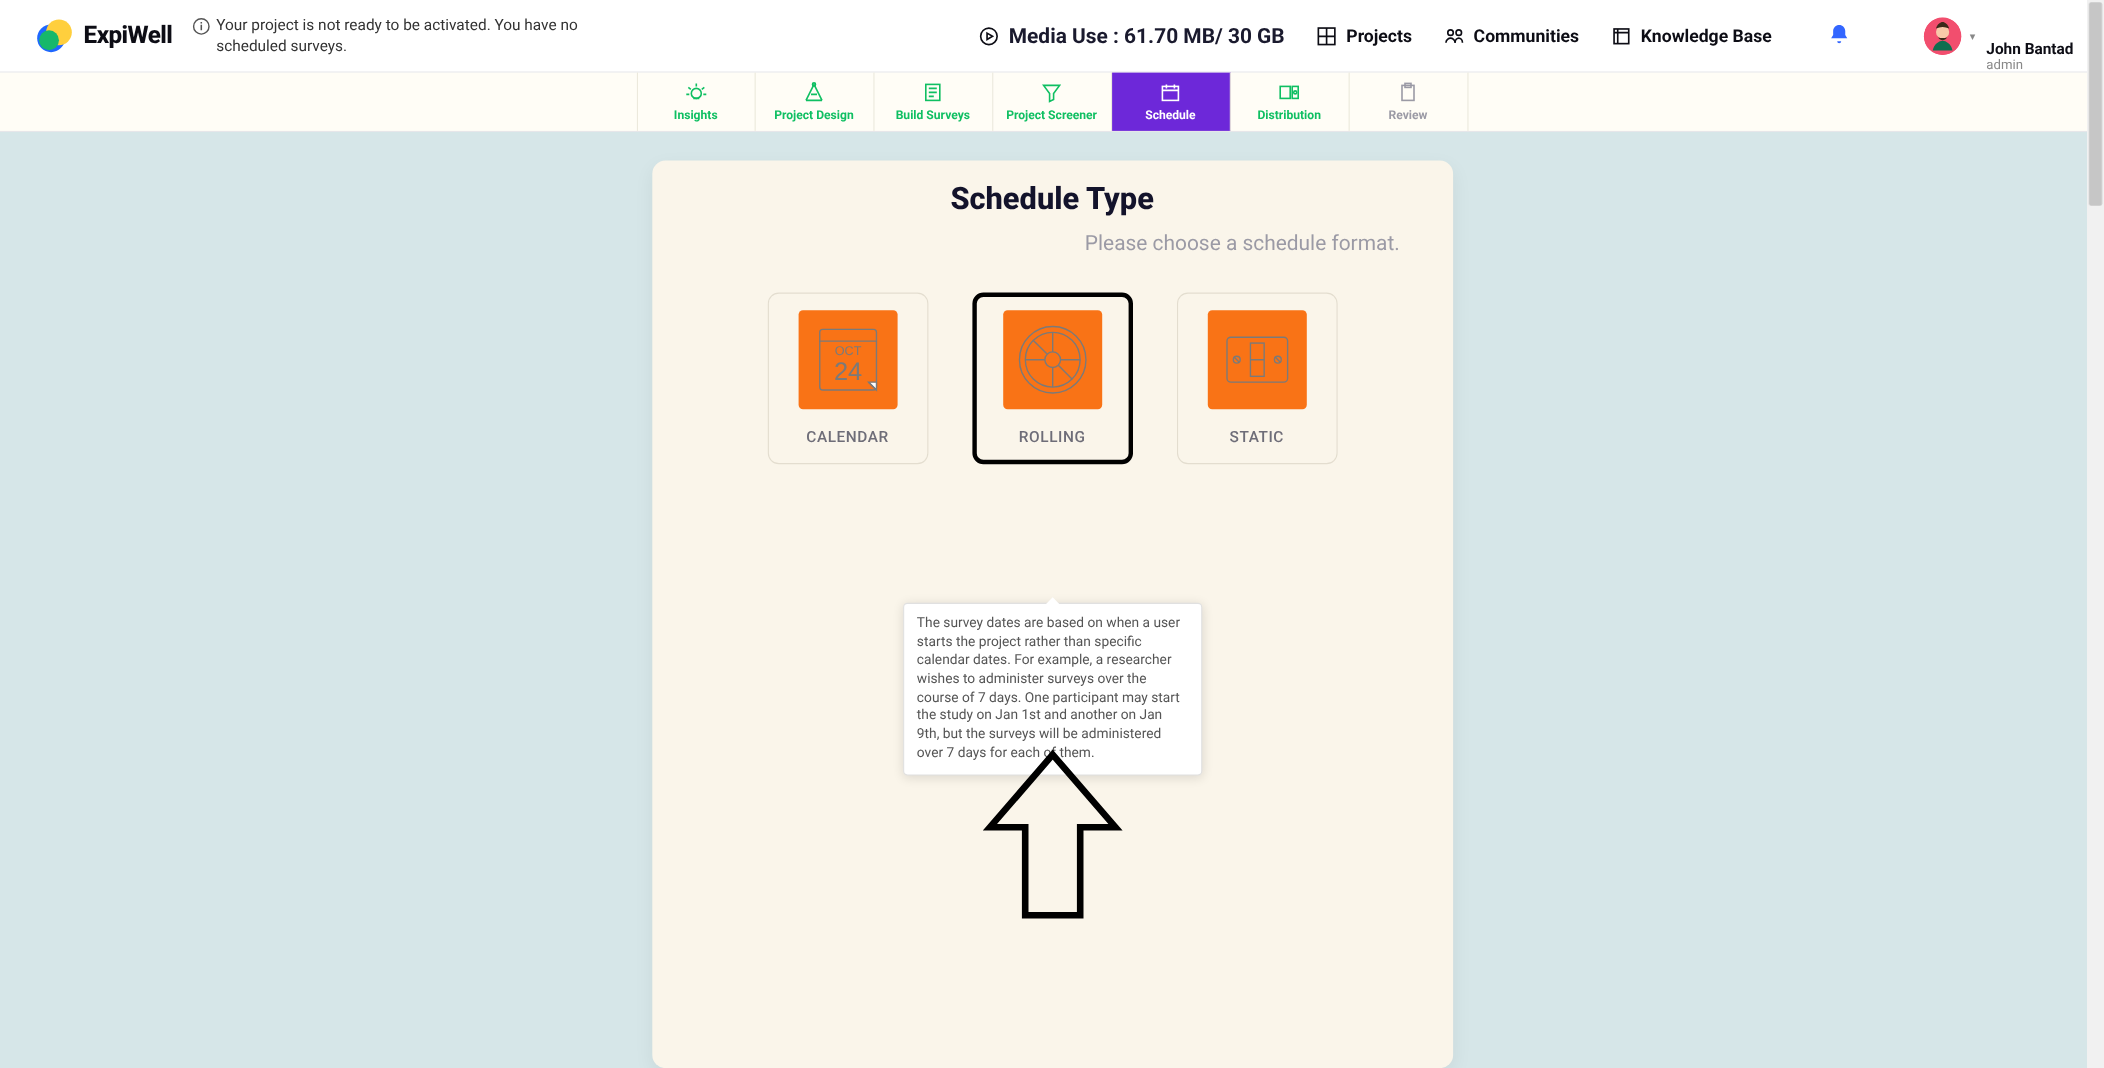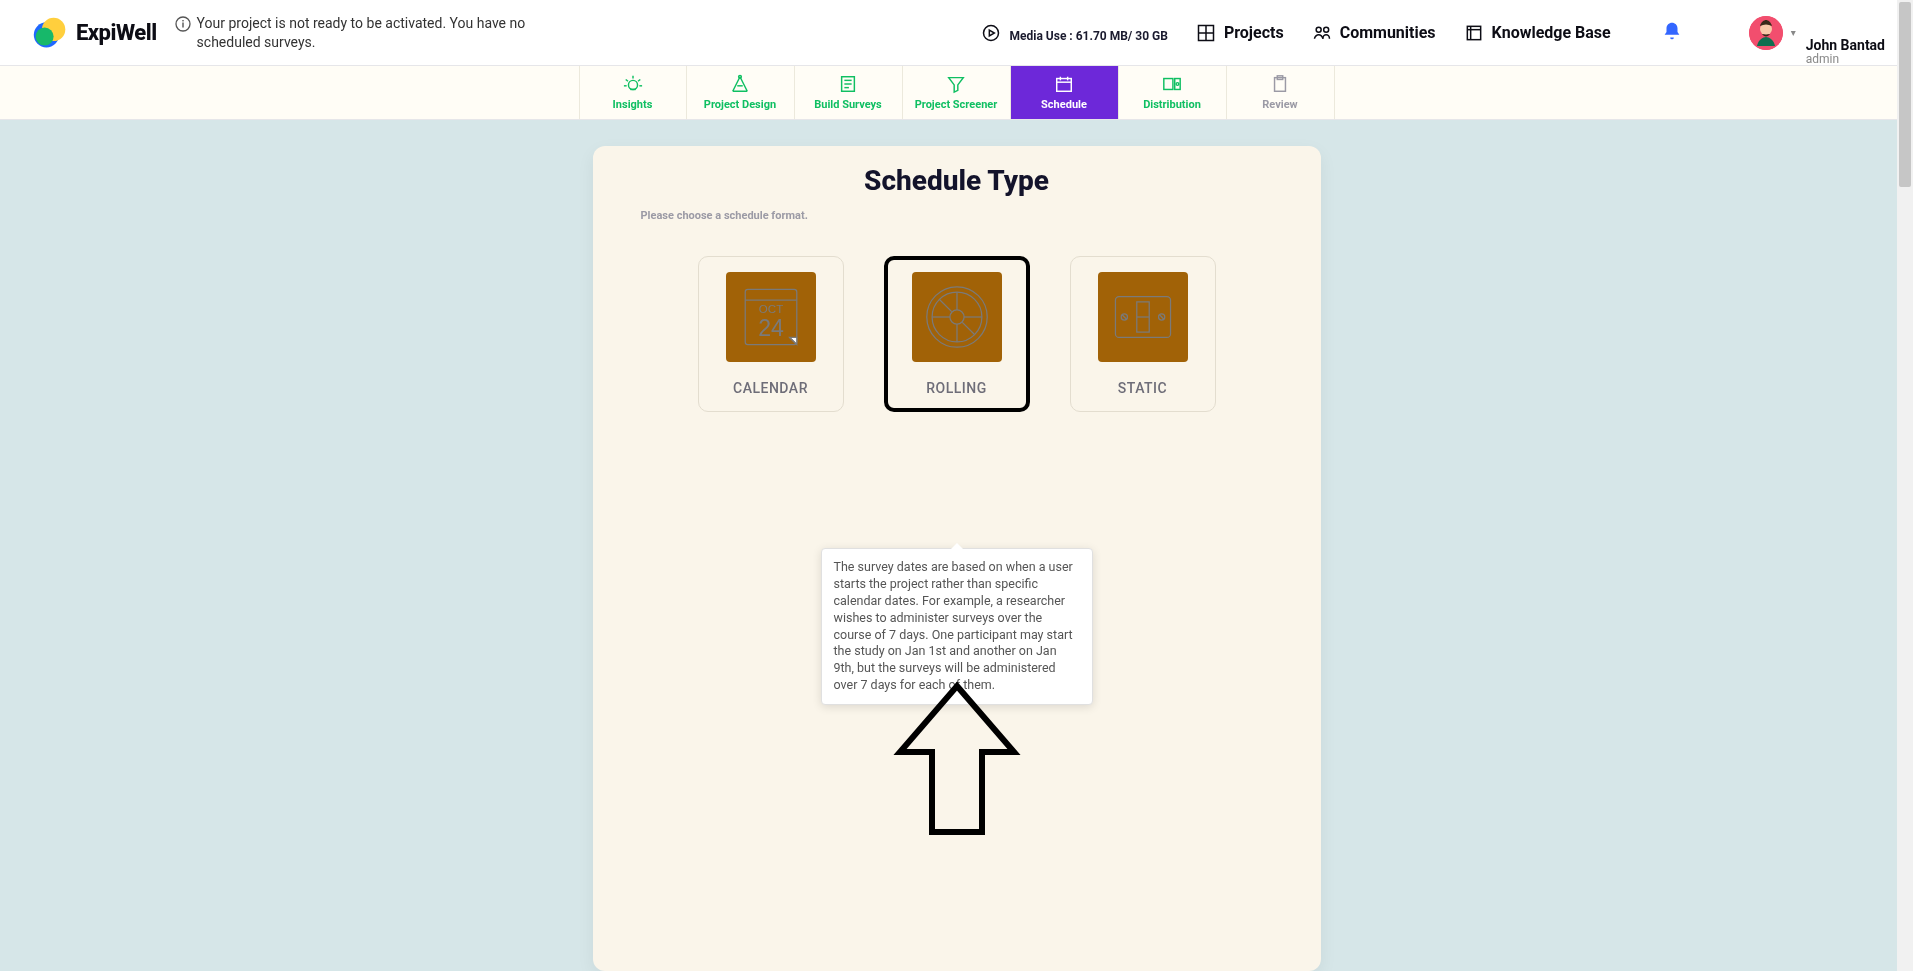--- a/index.html
+++ b/index.html
@@ -25,21 +25,21 @@
   .brand { font-size:22px; font-weight:800; letter-spacing:-0.5px; color:#0d0d15; }
   .project-warning {
     display:flex; align-items:flex-start; gap:6px;
     font-size:14px; color:#333; max-width:360px; line-height:1.35;
   }
   .info-circle { width:16px; height:16px; flex:0 0 16px; margin-top:2px; }
   .header-spacer { flex:1; }
   .header-links { display:flex; align-items:center; gap:28px; }
   .hlink { display:flex; align-items:center; gap:8px; font-size:16px; font-weight:700; color:#0d0d15; cursor:pointer; }
   .hlink .hicon { width:20px; height:20px; stroke:#0d0d15; stroke-width:1.8; fill:none; }
-  .media-use { font-size:12px; font-weight:700; display:flex; align-items:flex-end; gap:8px; }
+  .media-use { font-size:19px; font-weight:700; display:flex; align-items:center; gap:8px; }
   .play-icon { width:20px; height:20px; stroke:#0d0d15; stroke-width:1.8; fill:none; }
   .bell-wrap { margin-left:22px; }
   .bell-icon { width:22px; height:22px; fill:#3366ff; cursor:pointer; }
   .user-block { display:flex; align-items:center; gap:10px; margin-left:38px; }
   .avatar { width:34px; height:34px; border-radius:50%; background:#f24e6e; display:flex; align-items:center; justify-content:center; overflow:hidden; }
   .caret { font-size:10px; color:#888; margin-left:-2px; }
   .user-text { line-height:1.15; }
   .user-name { font-weight:700; font-size:14px; color:#0d0d15;margin-top:38px; }
   .user-role { font-size:12px; color:#888; }
 
@@ -80,34 +80,34 @@
     padding-top:26px;
   }
   .card {
     width:728px;
     background:#faf5ea;
     border-radius:12px;
     padding:18px 48px 60px;
     box-shadow:0 6px 18px rgba(0,0,0,0.06);
   }
   .card-title { text-align:center; font-size:28px; font-weight:800; color:#13132b; margin-bottom:12px; }
-  .card-sub { text-align:left; font-size:11px; font-weight:700; color:#9b9aa5; margin-bottom:34px; }
+  .card-sub { text-align:right; font-size:19px; font-weight:400; color:#9b9aa5; margin-bottom:34px; }
   .options { display:flex; justify-content:center; gap:40px; }
   .opt {
     width:146px; height:156px;
     background:#faf5ea;
     border:1px solid #e3ddcf;
     border-radius:10px;
     display:flex; flex-direction:column; align-items:center; justify-content:center;
     gap:18px;
     cursor:pointer;
   }
   .opt.selected { border:4px solid #000; }
   .opt-label { font-size:14px; font-weight:500; color:#6e6d78; letter-spacing:0.5px; }
-  .opt-img { width:90px; height:90px; display:flex; align-items:center; justify-content:center; background:#a16207; border-radius:4px; }
+  .opt-img { width:90px; height:90px; display:flex; align-items:center; justify-content:center; background:#f97316; border-radius:4px; }
   .opt-img svg { stroke:#7a7a7a; fill:none; stroke-width:1.4; }
 
   
   .tooltip {
     position:absolute;
     top:428px;
     left:50%;
     transform:translateX(-50%);
     width:272px;
     background:#fff;

